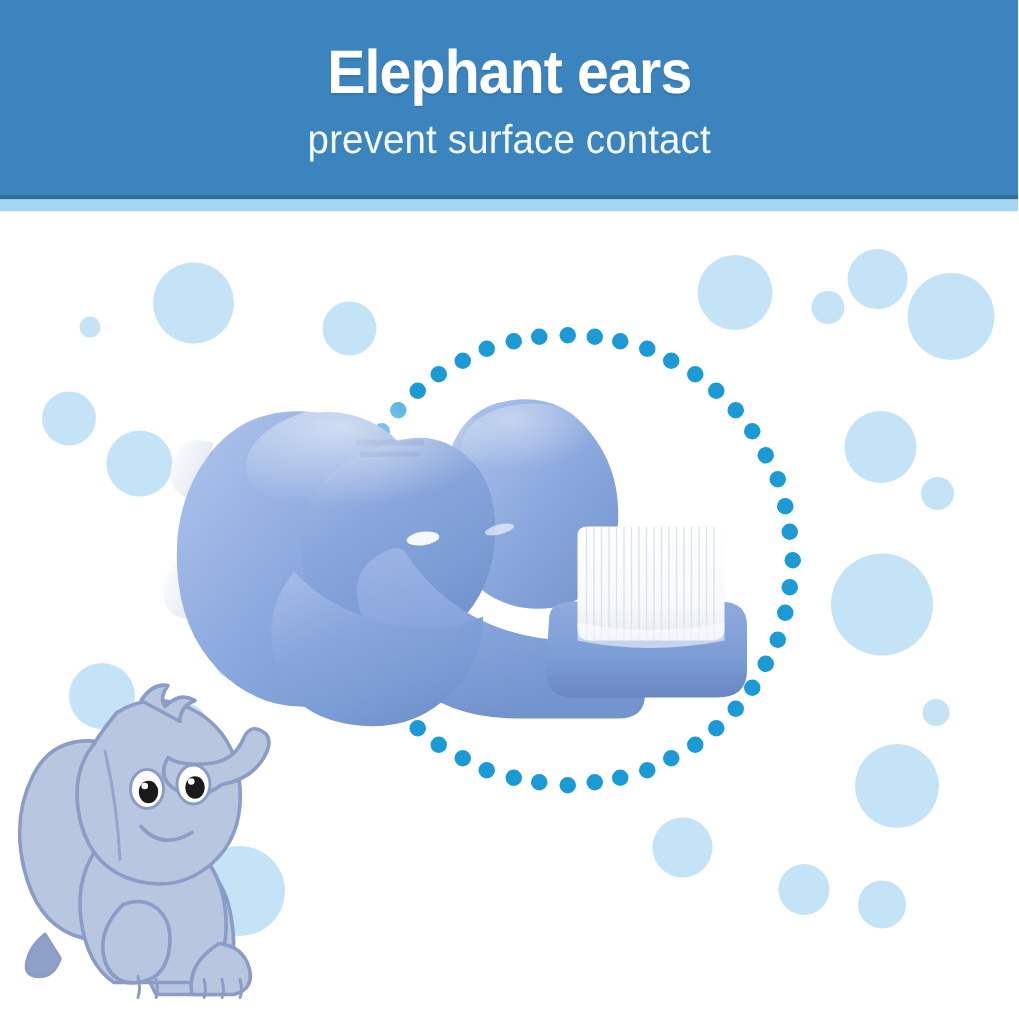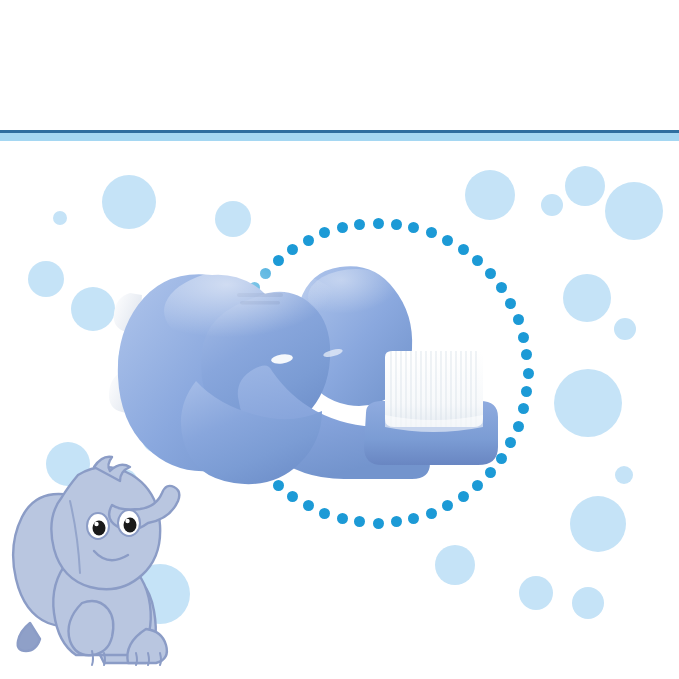--- a/index.html
+++ b/index.html
@@ -134,20 +134,26 @@
     width: 192px;
     height: 226px;
   }
   .mascot svg { display: block; }
 </style>
 </head>
 <body>
 
 <div id="page">
 
+  <div class="header-band">
+    <div class="header-inner">
+      <div class="header-title">Elephant ears</div>
+      <div class="header-subtitle">prevent surface contact</div>
+    </div>
+  </div>
   <div class="header-rule"></div>
   <div class="header-stripe"></div>
 
   <div class="stage">
 
     <div id="bubble-layer" style="position:absolute;left:0;top:0;width:679px;height:538px;">
         <div class="bubble" style="left: 53px; top: 70px; width: 14px; height: 14px; background: rgb(197, 227, 247);"></div>
         <div class="bubble" style="left: 102px; top: 34px; width: 54px; height: 54px; background: rgb(197, 227, 247);"></div>
         <div class="bubble" style="left: 215px; top: 60px; width: 36px; height: 36px; background: rgb(197, 227, 247);"></div>
         <div class="bubble" style="left: 28px; top: 120px; width: 36px; height: 36px; background: rgb(197, 227, 247);"></div>

